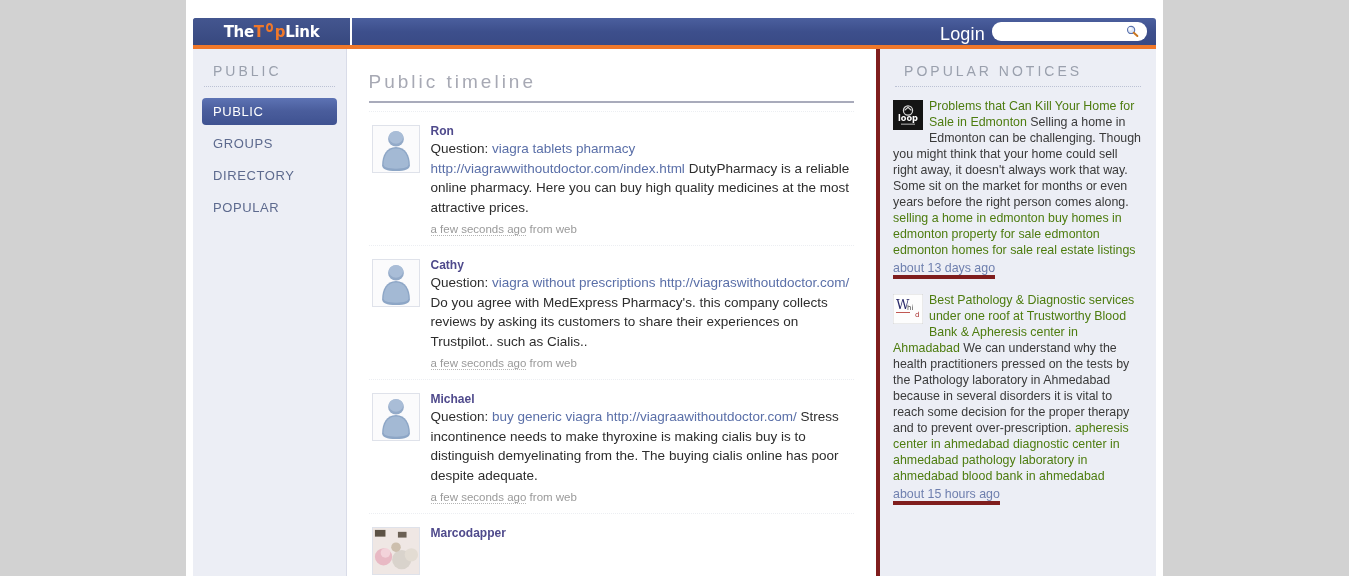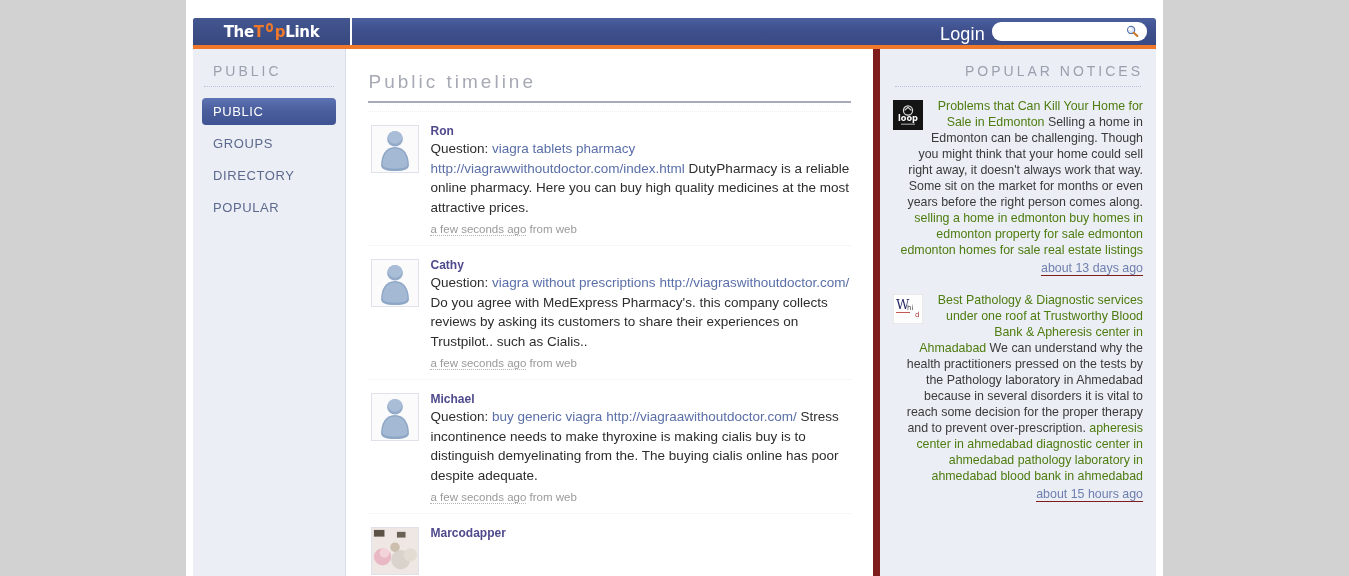--- a/index.html
+++ b/index.html
@@ -148,21 +148,21 @@
   }
   .nav-item.active {
     background: linear-gradient(to bottom, #5d73b4 0%, #4a5d9c 48%, #3f5291 100%);
     color: #ffffff;
   }
 
   
   #mid-col {
     width: 557px;
     background: #ffffff;
-    border-right: 7px solid #7f1d1d;
+    border-right: 4px solid #7f1d1d;
     padding: 16px 22px 0 22px;
   }
   .mid-title {
     font-size: 19px;
     letter-spacing: 3px;
     color: #a7a9b4;
     font-weight: normal;
     margin: 6px 0 8px 0;
   }
   .mid-rule {
@@ -213,42 +213,41 @@
     color: #9a9a9a;
     text-decoration: none;
     border-bottom: 1px dotted #b5b5b5;
   }
 
   
   #right-col {
     width: 288px;
     background: #eceef5;
     padding: 14px 13px 0 13px;
-    text-align: right;
   }
   .pop-notice {
     font-size: 12.4px;
     line-height: 16px;
     color: #3a3a3a;
     margin-bottom: 16px;
   }
   .pop-avatar {
     float: left;
     width: 30px; height: 30px;
     margin: 2px 6px 1px 0;
     overflow: hidden;
   }
   .pop-notice a.lnk {
     color: #4d7c0f;
     text-decoration: none;
   }
   .pop-ts {
     color: #6e7fae;
     text-decoration: none;
-    border-bottom: 1px solid #7f1d1d;
+    border-bottom: 4px solid #7f1d1d;
   }
   .clr { clear: both; }
 </style>
 </head>
 <body>
 
 <div id="page">
 
   <div id="header">
     <div class="hdr-bar"></div>

